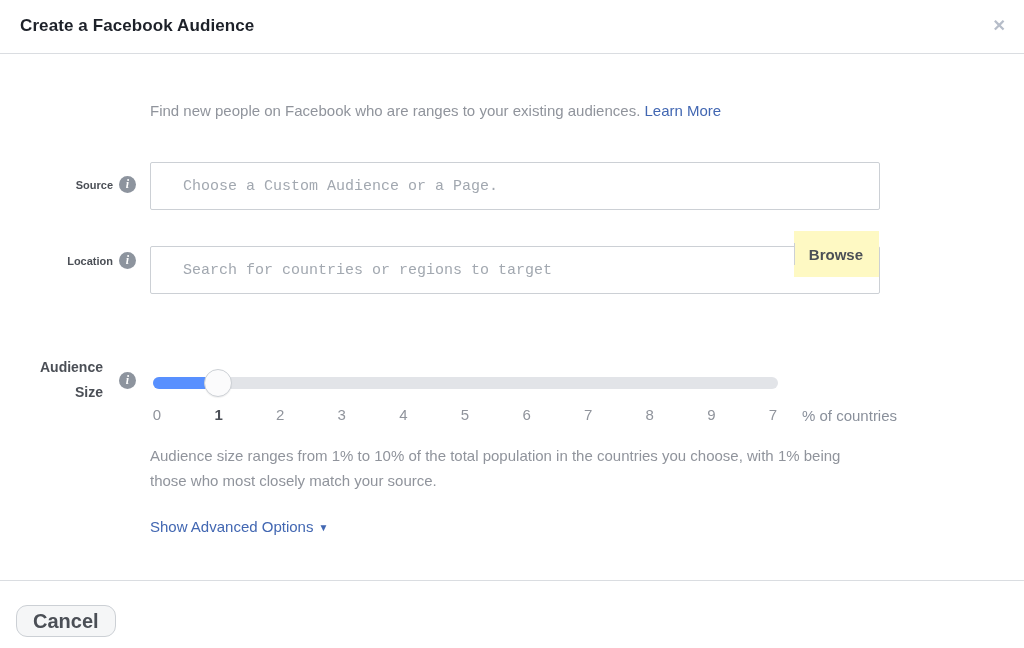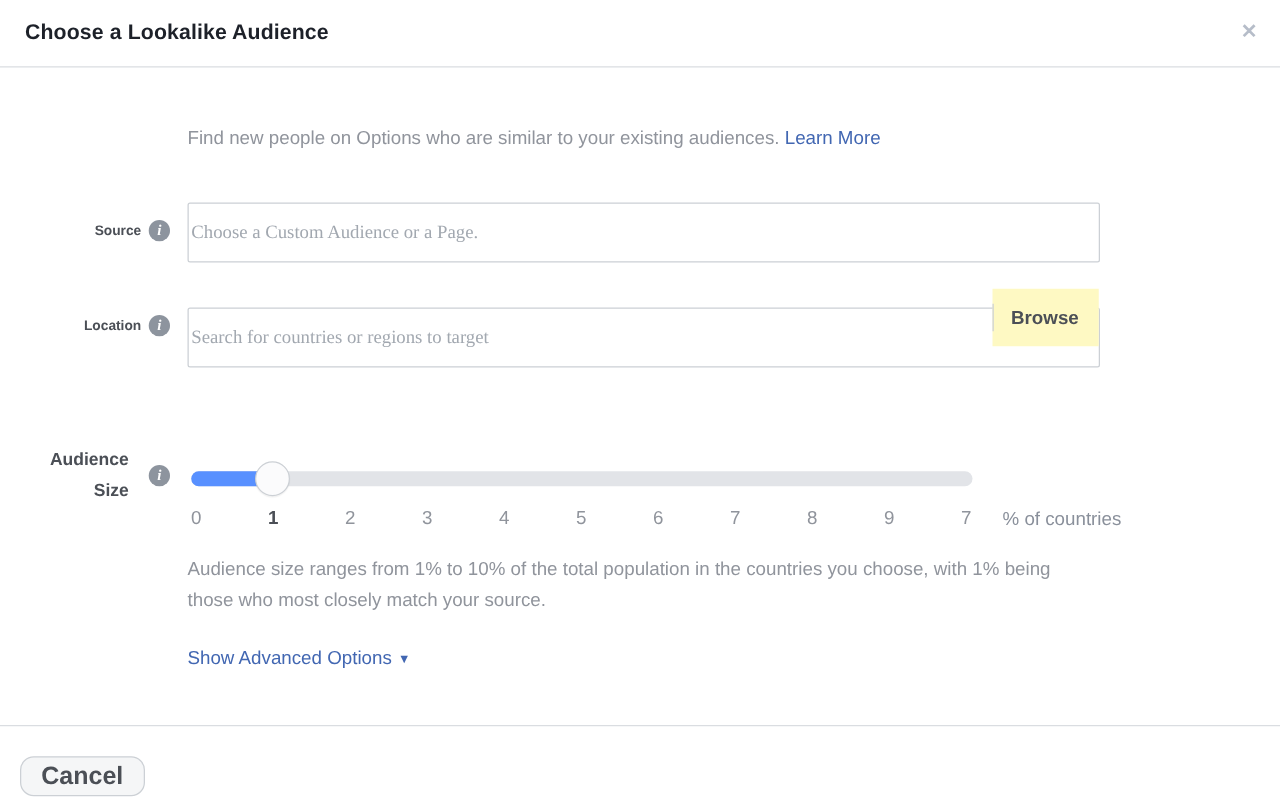--- a/index.html
+++ b/index.html
@@ -18,21 +18,21 @@
   
   .rowlabel { position:absolute; left:0; width:136px; display:flex; justify-content:flex-end; align-items:center; gap:6px; }
   .lbl { font-size:11px; font-weight:700; color:#4b4f56; }
   .info { width:17px; height:17px; border-radius:50%; background:#8d949e; color:#fff;
           font-family:"Liberation Serif", serif; font-style:italic; font-weight:700; font-size:12px;
           display:flex; align-items:center; justify-content:center; cursor:pointer; flex:0 0 17px; }
   .lines { text-align:right; font-size:14px; font-weight:700; color:#4b4f56; line-height:25px; }
   
   .inputwrap { position:absolute; left:150px; width:730px; height:48px; }
   .txt { width:100%; height:100%; border:1px solid #ccd0d5; border-radius:2px; background:#fff;
-         font-family:Liberation Serif, serif; font-size:15px; color:#1d2129; padding:0 2px; outline:none; }
+         font-family:Liberation Mono, monospace; font-size:15px; color:#1d2129; padding:0 32px; outline:none; }
   .txt::placeholder { color:#a2a8b0; }
   .txt.haspad { padding-right:110px;margin-top:16px; }
   .browse { position:absolute; right:1px; top:1px; bottom:1px; display:flex; align-items:center; cursor:pointer; background:#fef9c3; padding-right:16px; }
   .browse-div { width:1px; height:22px; background:#ccd0d5; margin-right:14px; }
   .browse-lbl { font-size:15px; font-weight:700; color:#4b4f56; }
   
   .slider { position:absolute; left:153px; top:377px; width:625px; height:12px; background:#e2e4e8; border-radius:6px; cursor:pointer; }
   .slider-fill { position:absolute; left:0; top:0; height:12px; width:65px; background:#5890ff; border-radius:6px 0 0 6px; }
   .slider-handle { position:absolute; left:51px; top:-8px; width:28px; height:28px; background:#fbfbfc;
                    border:1px solid #ccd0d5; border-radius:50%; box-shadow:0 1px 1px rgba(0,0,0,.06); cursor:grab; }
@@ -50,25 +50,25 @@
          font-size:20px; font-weight:700; cursor:pointer; padding:0 16px; }
   .btn-cancel { left:16px; background:#f5f6f7; border:1px solid #ccd0d5; color:#4b4f56; }
   .btn-create { right:16px; background:#a3b5dc; border:1px solid #a3b5dc; color:#ffffff; padding:0 18px; }
 </style>
 </head>
 <body>
 
 <div class="frame">
 
   <div class="hdr">
-    <h1>Choose a Lookalike Audience</h1>
+    <h1>Create a Facebook Audience</h1>
     <span class="close">✕</span>
   </div>
 
-  <p class="intro"><span>Find new people on Options who are similar to your existing audiences.</span>
+  <p class="intro"><span>Find new people on Facebook who are ranges to your existing audiences.</span>
     <a>Learn More</a></p>
 
   <div class="rowlabel" style="top:176px;">
     <span class="lbl">Source</span>
     <span class="info">i</span>
   </div>
   <div class="inputwrap" style="top:162px;">
     <input class="txt" type="text" placeholder="Choose a Custom Audience or a Page." style="">
   </div>
 

